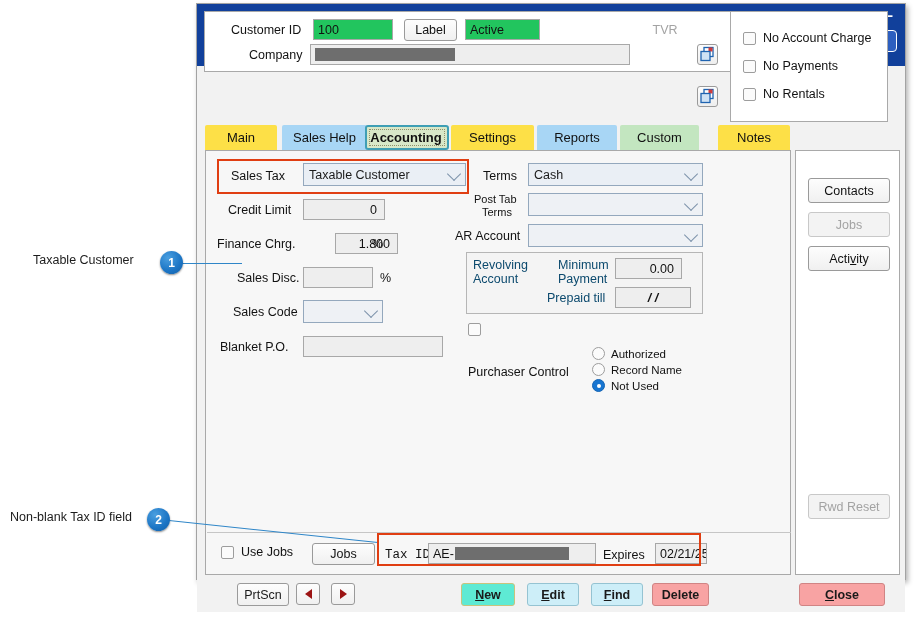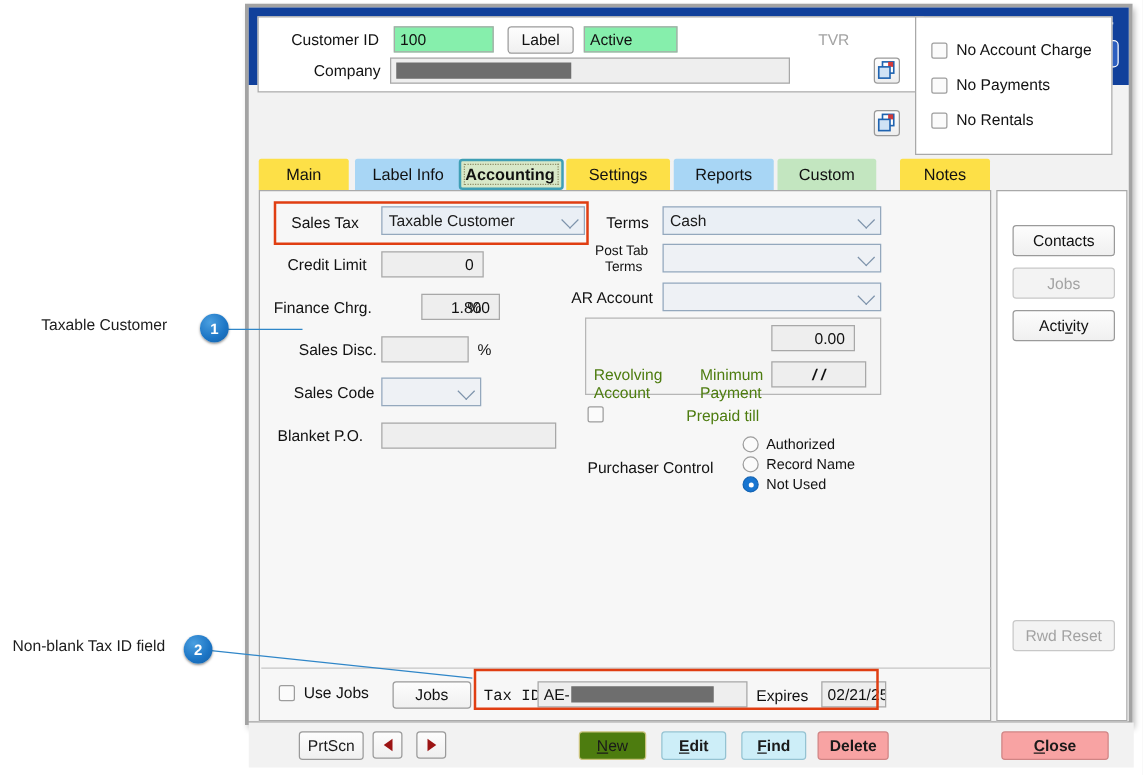--- a/index.html
+++ b/index.html
@@ -36,21 +36,21 @@
     transform-origin:0 50%;
     z-index:5;
   }
 
   
   .window{
     position:absolute;
     left:196px;top:3px;
     width:710px;height:577px;
     background:#f2f2f2;
-    border:3px solid #a3a3a3;
+    border:1px solid #a3a3a3;
     box-shadow:2px 3px 5px rgba(0,0,0,.30);
     box-sizing:border-box;
   }
   .titlebar{
     height:62px;
     background:#11409b;
     position:relative;
     box-sizing:border-box;
     padding:6px 0 0 14px;
   }
@@ -80,21 +80,21 @@
   .fld{
     background:#eeeeee;
     border:1px solid #a8a8a8;
     box-sizing:border-box;
     font-size:12.5px;
     color:#111;
     display:flex;align-items:center;
     padding:0 4px;
     height:21px;
   }
-  .fld.white{background:#86efac;}
+  .fld.white{background:#22c55e;}
   .fld.num{justify-content:flex-end;padding-right:7px;}
   .btn{
     background:linear-gradient(#fdfdfd,#f0f0f0);
     border:1px solid #9a9a9a;
     border-radius:3px;
     font-size:12.5px;
     color:#111;
     display:flex;align-items:center;justify-content:center;
     height:22px;
     box-sizing:border-box;
@@ -111,21 +111,21 @@
     position:relative;
   }
   .combo .arw{
     position:absolute;right:6px;top:50%;
     width:9px;height:9px;margin-top:-6px;
     border-left:1.6px solid #7d93ab;
     border-bottom:1.6px solid #7d93ab;
     transform:rotate(-45deg);
   }
   .lbl{font-size:12.5px;color:#121212;}
-  .lbl.gray{color:#4d7c0f;margin-top:33px;}
+  .lbl.gray{color:#0c4a6e;}
   .redact{background:#6e6e6e;height:13px;display:inline-block;}
 
   .cbx{
     width:13px;height:13px;
     border:1px solid #9d9d9d;border-radius:2px;
     background:#fbfbfb;box-sizing:border-box;
     display:inline-block;flex:none;
   }
   .rdo{
     width:13px;height:13px;border-radius:50%;
@@ -191,21 +191,21 @@
   
   .bbtn{
     position:absolute;
     height:23px;
     border:1px solid #9a9a9a;
     border-radius:3px;
     display:flex;align-items:center;justify-content:center;
     font-size:12.5px;
     box-sizing:border-box;
   }
-  .bbtn.yellow{background:#4d7c0f;border-color:#c9c37c;font-weight:normal;}
+  .bbtn.yellow{background:#5eead4;border-color:#c9c37c;font-weight:bold;}
   .bbtn.cyan{background:#cdeef8;border-color:#95c3d2;font-weight:bold;}
   .bbtn.red{background:#f8a3a3;border-color:#d08484;font-weight:bold;}
   .bbtn.plain{background:linear-gradient(#fdfdfd,#f0f0f0);}
   .arrow-btn{
     position:absolute;height:22px;width:24px;
     border:1px solid #9a9a9a;border-radius:3px;
     background:linear-gradient(#fdfdfd,#f0f0f0);
     display:flex;align-items:center;justify-content:center;
     box-sizing:border-box;
   }
@@ -275,21 +275,21 @@
       <span class="cbx"></span>
       <span class="lbl">No Rentals</span>
     </label>
   </div>
 
   <div style="position:absolute;left:8px;top:121px;width:586px;height:25px;">
     <div class="tab purple" style="left:0px;width:72px;">
       <span>Main</span>
     </div>
     <div class="tab blue" style="left:77px;width:85px;">
-      <span>Label Info</span>
+      <span>Sales Help</span>
     </div>
     <div class="tab active" style="left:160px;width:84px;">
       <span class="focus"></span>
       <span style="position:relative;left:-1px;">Accounting</span>
     </div>
     <div class="tab purple" style="left:246px;width:83px;">
       <span>Settings</span>
     </div>
     <div class="tab blue" style="left:332px;width:80px;">
       <span>Reports</span>

